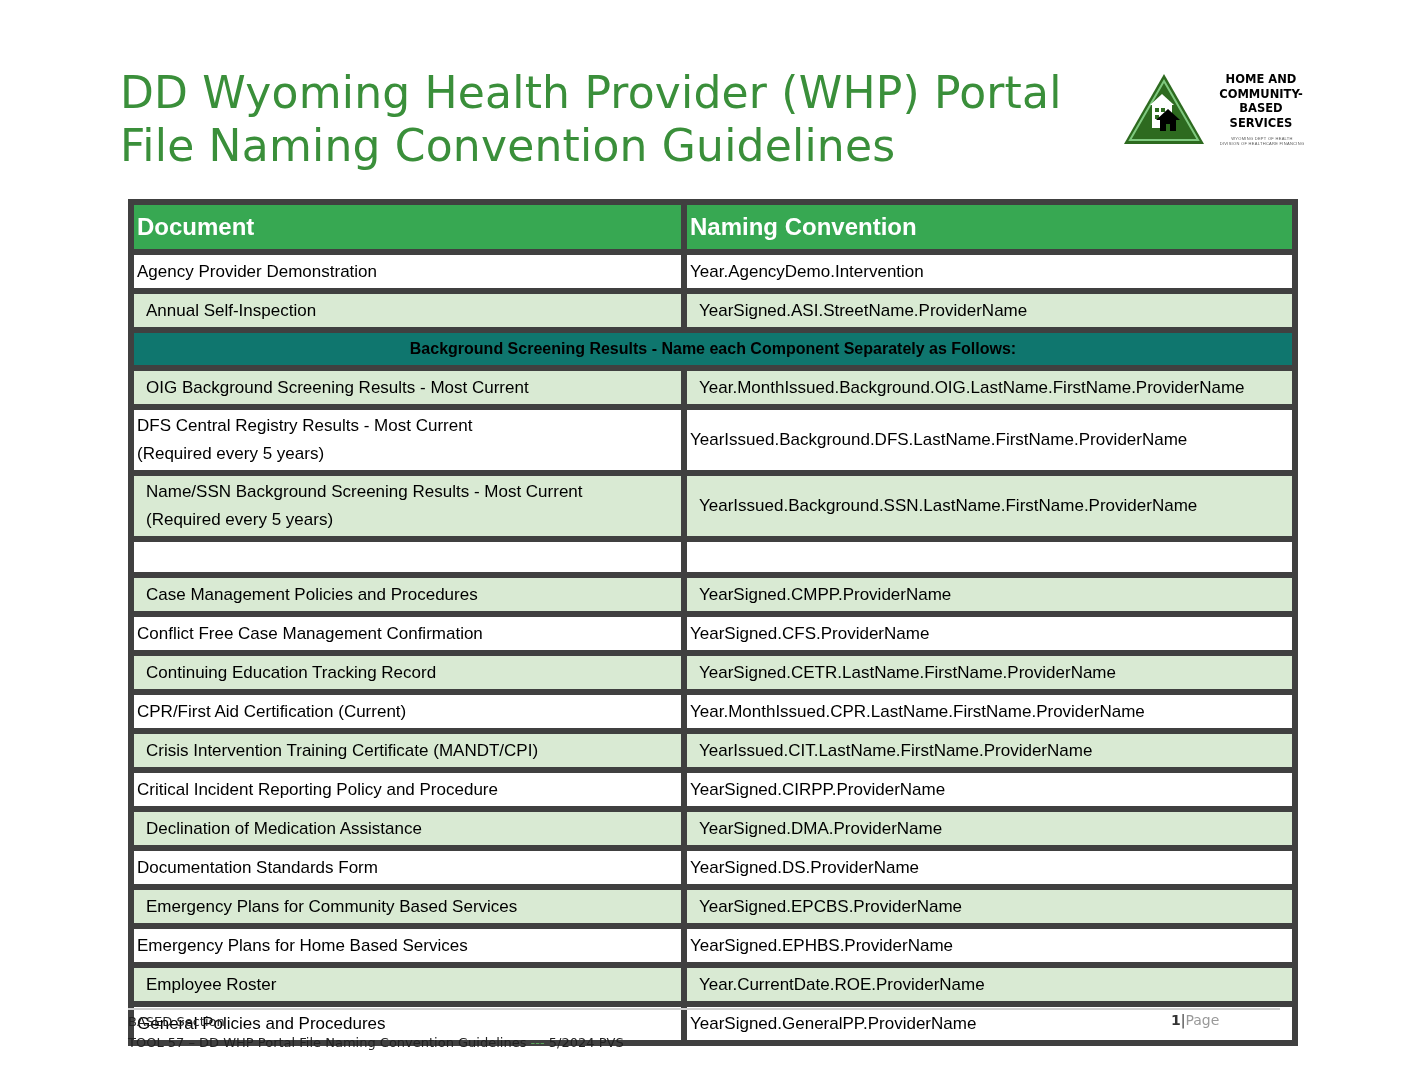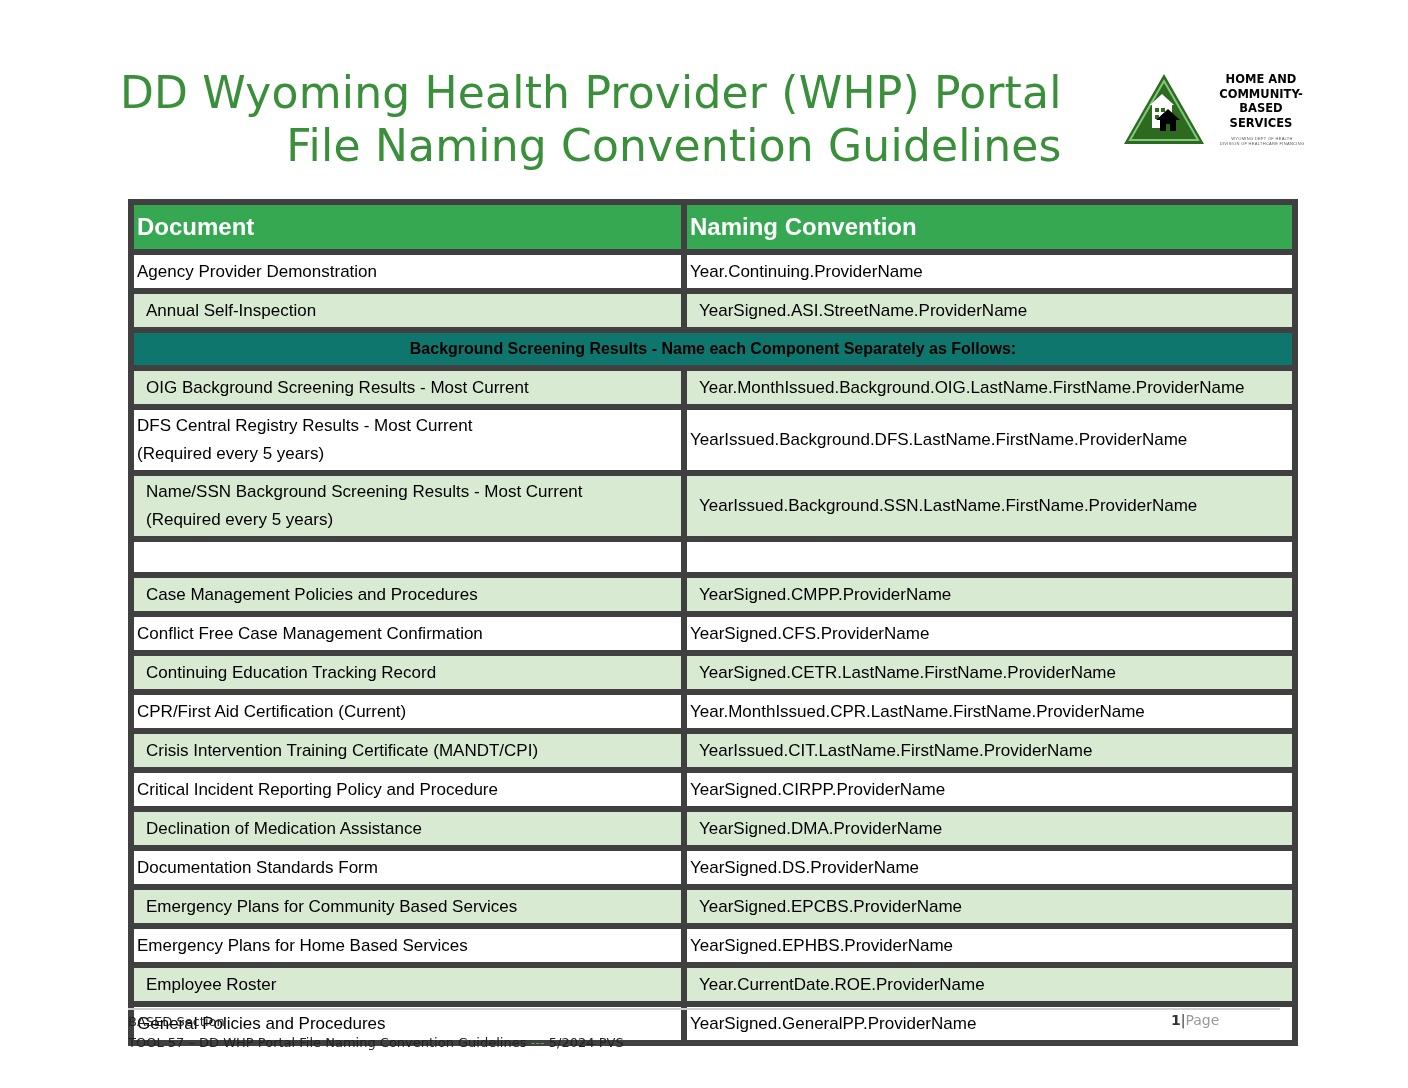--- a/index.html
+++ b/index.html
@@ -1,18 +1,18 @@
 <!DOCTYPE html>
 <html><head>
 <meta charset="utf-8">
 <style>
   html, body { margin:0; padding:0; background:#ffffff; }
   body { width:1408px; height:1088px; position:relative; overflow:hidden; font-family:"Liberation Sans", sans-serif; color:#000; }
   .title { position:absolute; left:120px; top:66px; margin:0; font-family:"DejaVu Sans", sans-serif; font-weight:normal; font-size:44px; line-height:53px; color:#3a8f3a; letter-spacing:0.2px; }
-  .title span { display:block;text-align:right; }
+  .title span { display:block; }
   .logo { position:absolute; left:1120px; top:70px; width:195px; height:82px; }
   .logo svg { position:absolute; left:2px; top:2px; }
   .logo-text { position:absolute; left:96px; top:2px; width:90px; text-align:center; font-family:"DejaVu Sans", sans-serif; font-weight:bold; font-size:11.5px; line-height:14.5px; color:#000; }
   .logo-sub { position:absolute; left:92px; top:66px; width:100px; text-align:center; font-size:4px; line-height:5px; color:#555; letter-spacing:0.3px; }
   table { position:absolute; left:128px; top:199px; width:1170px; border-collapse:collapse; font-family:"Liberation Sans", sans-serif; }
   td, th { border:6px solid #404040; padding:0 3px; font-size:17px; text-align:left; vertical-align:middle; }
   th { background:#34a853; background:#37a852; color:#fff; font-size:24px; font-weight:bold; height:44px; }
   td.c1 { width:532px; }
   tr.row td { height:33px; }
   tr.row2 td { height:60px; line-height:28px; }
@@ -61,21 +61,21 @@
 <table>
   <thead>
     <tr>
       <th class="c1">Document</th>
       <th>Naming Convention</th>
     </tr>
   </thead>
   <tbody>
     <tr class="row">
       <td class="c1">Agency Provider Demonstration</td>
-      <td>Year.Continuing.ProviderName</td>
+      <td>Year.AgencyDemo.Intervention</td>
     </tr>
     <tr class="row green">
       <td class="c1">Annual Self-Inspection</td>
       <td>YearSigned.ASI.StreetName.ProviderName</td>
     </tr>
     <tr class="section">
       <td colspan="2">Background Screening Results - Name each Component Separately as Follows:</td>
     </tr>
     <tr class="row green">
       <td class="c1">OIG Background Screening Results - Most Current</td>

